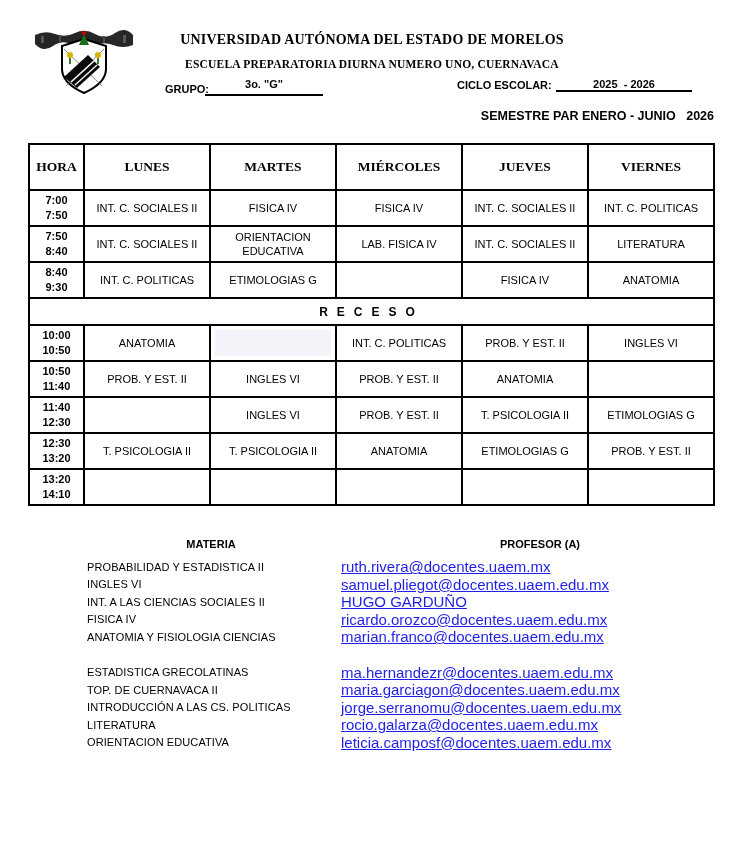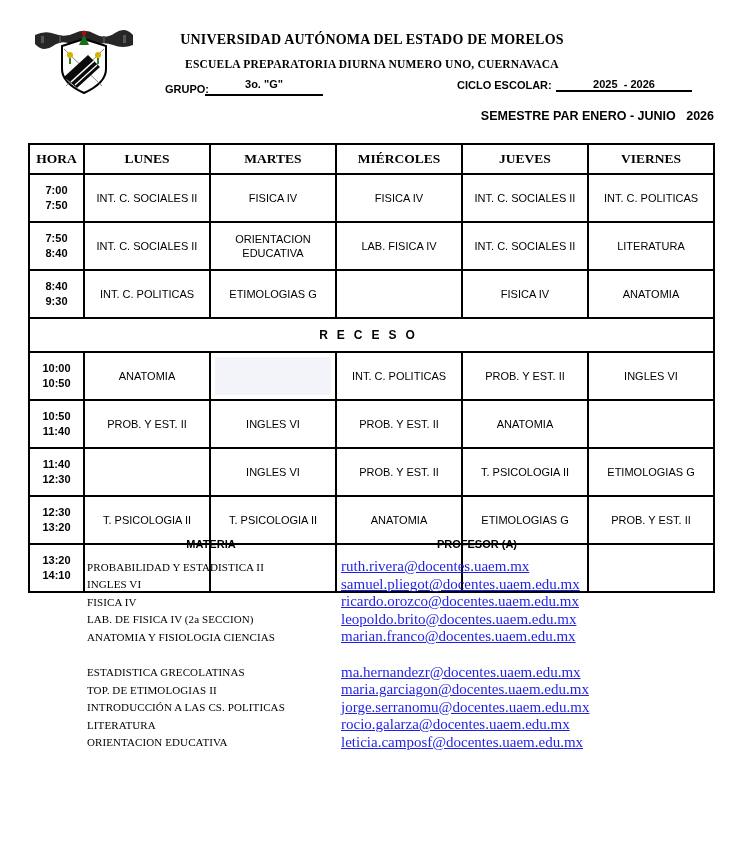--- a/index.html
+++ b/index.html
@@ -42,37 +42,37 @@
   table.schedule {
     position:absolute; left:28px; top:143px;
     width:685px; border-collapse:collapse; table-layout:fixed;
   }
   table.schedule th, table.schedule td {
     border:2px solid #000; text-align:center; vertical-align:middle;
     padding:2px 3px; overflow:hidden;
   }
   table.schedule thead th {
     font-family:"Liberation Serif", serif;
-    font-weight:bold; font-size:13.5px; height:20px; padding:6px 2px;
-  }
-  table.schedule tbody tr.slot { height:48px; }
+    font-weight:bold; font-size:13.5px; height:20px; padding:14px 2px;
+  }
+  table.schedule tbody tr.slot { height:36px; }
   td.time { font-weight:bold; font-size:11px; line-height:1.35; }
   td.subject { font-size:11px; line-height:1.3; }
   td.subject.hl { background-color:#f2f4fa; background-clip:content-box; padding:4px; }
-  tr.receso-row { height:34px; }
+  tr.receso-row { height:27px; }
   td.receso {
     font-weight:bold; font-size:12px; letter-spacing:9px; padding-left:12px;
   }
 
   
   .faculty { position:absolute; top:538px; left:0; width:729px; }
   .faculty-headers { position:relative; height:17px; font-weight:bold; font-size:11px; }
   .materia-header  { position:absolute; left:85px;  width:252px; text-align:center; }
-  .profesor-header { position:absolute; left:352px; width:250px; text-align:center; }
-  .faculty-rows { margin-top:3px;font-family:Liberation Serif, serif; }
+  .profesor-header { position:absolute; left:330px; width:250px; text-align:right; }
+  .faculty-rows { margin-top:3px; }
   .faculty-row { display:flex; align-items:center; height:17.5px; margin-left:87px; }
   .faculty-row .materia { width:254px; font-size:11px; letter-spacing:.1px; }
   .faculty-row .profesor { flex:1; font-size:15px; }
   .faculty-row .profesor a { color:#1f1fe8; text-decoration:underline; }
   .group-gap { height:18px; }
 </style>
 </head>
 <body>
 
 <svg class="logo" viewBox="0 0 102 84">
@@ -231,38 +231,38 @@
   <div class="faculty-rows">
       <div class="faculty-row">
         <span class="materia">PROBABILIDAD Y ESTADISTICA II</span>
         <span class="profesor"><a href="#">ruth.rivera@docentes.uaem.mx</a></span>
       </div>
       <div class="faculty-row">
         <span class="materia">INGLES VI</span>
         <span class="profesor"><a href="#">samuel.pliegot@docentes.uaem.edu.mx</a></span>
       </div>
       <div class="faculty-row">
+        <span class="materia">INT. A LAS CIENCIAS SOCIALES II</span>
+        <span class="profesor"><a href="#">HUGO GARDUÑO</a></span>
+      </div>
+      <div class="faculty-row">
         <span class="materia">FISICA IV</span>
         <span class="profesor"><a href="#">ricardo.orozco@docentes.uaem.edu.mx</a></span>
       </div>
       <div class="faculty-row">
-        <span class="materia">LAB. DE FISICA IV (2a SECCION)</span>
-        <span class="profesor"><a href="#">leopoldo.brito@docentes.uaem.edu.mx</a></span>
-      </div>
-      <div class="faculty-row">
         <span class="materia">ANATOMIA Y FISIOLOGIA CIENCIAS</span>
         <span class="profesor"><a href="#">marian.franco@docentes.uaem.edu.mx</a></span>
       </div>
       <div class="group-gap"></div>
       <div class="faculty-row">
         <span class="materia">ESTADISTICA GRECOLATINAS</span>
         <span class="profesor"><a href="#">ma.hernandezr@docentes.uaem.edu.mx</a></span>
       </div>
       <div class="faculty-row">
-        <span class="materia">TOP. DE ETIMOLOGIAS II</span>
+        <span class="materia">TOP. DE CUERNAVACA II</span>
         <span class="profesor"><a href="#">maria.garciagon@docentes.uaem.edu.mx</a></span>
       </div>
       <div class="faculty-row">
         <span class="materia">INTRODUCCIÓN A LAS CS. POLITICAS</span>
         <span class="profesor"><a href="#">jorge.serranomu@docentes.uaem.edu.mx</a></span>
       </div>
       <div class="faculty-row">
         <span class="materia">LITERATURA</span>
         <span class="profesor"><a href="#">rocio.galarza@docentes.uaem.edu.mx</a></span>
       </div>

